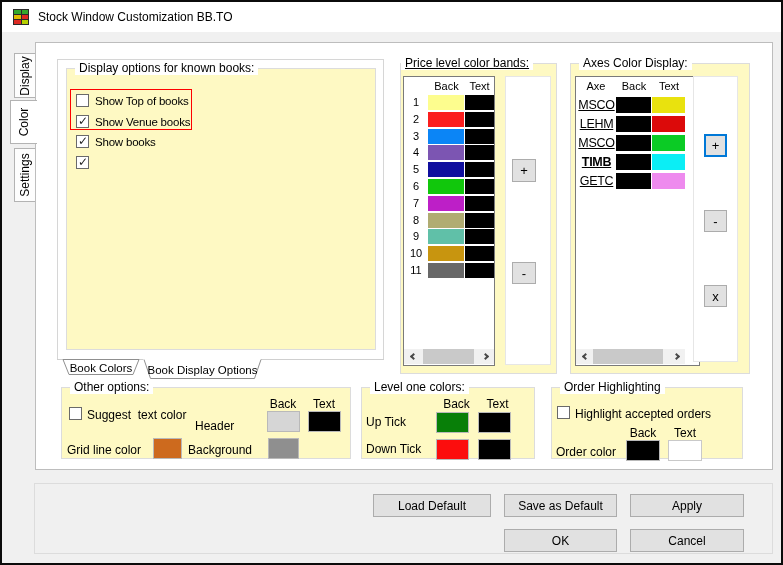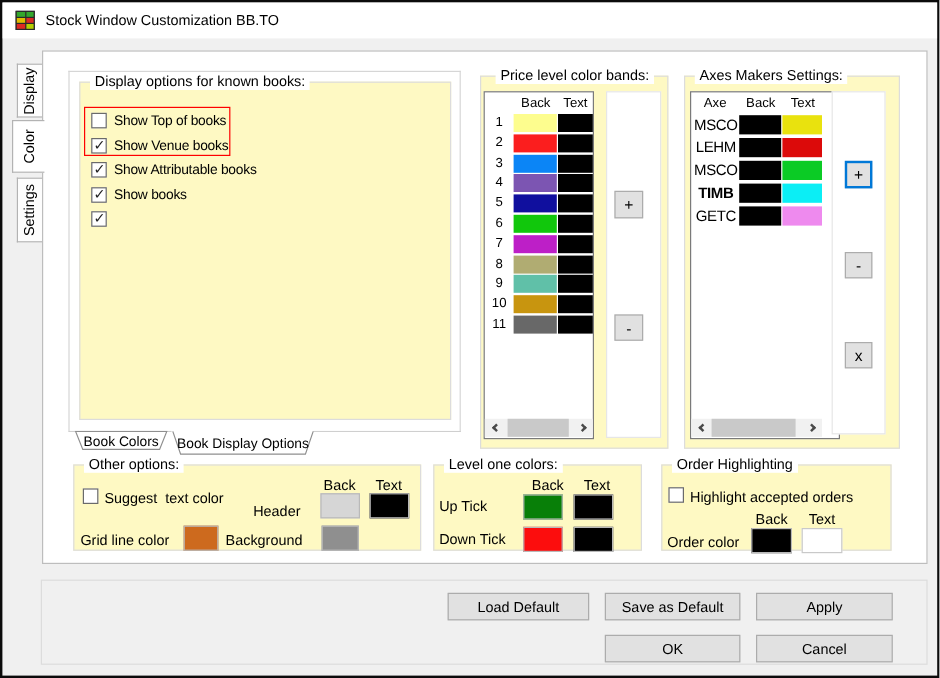--- a/index.html
+++ b/index.html
@@ -53,21 +53,21 @@
   .p-row { display:flex; height:16.8px; align-items:flex-start; }
   .p-num { width:24px; text-align:center; font-size:11px; line-height:15px; }
   .p-sw { height:15px; display:inline-block; }
   .p-back { width:36px; margin-right:1px; }
   .p-text { width:29px; }
 
   
   .grp-axes { left:568px; top:61px; width:180px; height:311px; }
   .tbl-axes { left:573px; top:74px; width:125px; height:290px; }
   .a-rows { left:1px; top:17px; width:108px; }
-  .a-row { display:flex; height:19px; align-items:center; }
+  .a-row { display:flex; height:19px; align-items:flex-end;text-decoration:underline; }
   .a-axe { width:39px; text-align:center; font-size:12.5px; letter-spacing:-0.3px; line-height:16px; }
   .a-row.bold .a-axe { font-weight:bold; }
   .a-sw { height:16px; display:inline-block; }
   .a-back { width:35px; margin-right:1px; }
   .a-text { width:33px; }
 
   
   .strip { position:absolute; border:1px solid #e6e6e6; background:#fff; }
   .strip-price { left:503px; top:74px; width:46px; height:289px; }
   .strip-axes { left:691px; top:74px; width:45px; height:286px; }
@@ -140,24 +140,20 @@
           <span class="cb"></span>
           <span class="cbx-label">Show Top of books</span>
         </div>
 
 
         <div class="cbx-row">
           <span class="cb checked"></span>
           <span class="cbx-label">Show Venue books</span>
         </div>
 
-        <div class="cbx-row">
-          <span class="cb checked"></span>
-          <span class="cbx-label">Show Attributable books</span>
-        </div>
 
         <div class="cbx-row">
           <span class="cb checked"></span>
           <span class="cbx-label">Show books</span>
         </div>
 
         <div class="cbx-row">
           <span class="cb checked"></span>
         </div>
       </div>
@@ -167,21 +163,21 @@
   <svg class="book-tabs" width="330" height="22" viewBox="0 0 330 22">
     <line x1="0" y1="0.5" x2="86" y2="0.5" stroke="#cfcfcf"></line>
     <line x1="204" y1="0.5" x2="327" y2="0.5" stroke="#cfcfcf"></line>
     <path d="M6,0.5 L82,0.5 L76,15.5 L12,15.5 Z" fill="#ffffff" stroke="#8f8f8f"></path>
     <path d="M87,0.5 L93.5,19.5 L197.5,19.5 L204,0.5" fill="#ffffff" stroke="#8f8f8f"></path>
     <text x="44" y="12.5" text-anchor="middle" font-size="11.5">Book Colors</text>
     <text x="145.5" y="14.5" text-anchor="middle" font-size="11.5">Book Display Options</text>
   </svg>
 
   <div class="group grp-price">
-    <span class="legend" style="left:12px;">Price level color bands:</span>
+    <span class="legend" style="left:0;text-decoration:underline;">Price level color bands:</span>
   </div>
   <div class="color-table tbl-price">
     <span class="col-hdr" style="left:24px;width:37px;">Back</span>
     <span class="col-hdr" style="left:61px;width:29px;">Text</span>
     <div class="rows-host p-rows">
 
         <div class="p-row">
           <span class="p-num">1</span>
           <span class="p-sw p-back" style="background-color: rgb(253, 253, 142);"></span>
           <span class="p-sw p-text" style="background-color: rgb(0, 0, 0);"></span>
@@ -258,21 +254,21 @@
     <span class="sb-btn">
         <span class="chev right"></span>
       </span>
   </div>
   <div class="strip strip-price">
     <button class="sm-btn" style="left:6px;top:82px;width:24px;height:23px;">+</button>
     <button class="sm-btn" style="left:6px;top:185px;width:24px;height:22px;">-</button>
   </div>
 
   <div class="group grp-axes">
-    <span class="legend">Axes Makers Settings:</span>
+    <span class="legend">Axes Color Display:</span>
   </div>
   <div class="color-table tbl-axes">
     <span class="col-hdr" style="left:0;width:40px;">Axe</span>
     <span class="col-hdr" style="left:40px;width:36px;">Back</span>
     <span class="col-hdr" style="left:76px;width:34px;">Text</span>
     <div class="rows-host a-rows">
 
         <div class="a-row">
           <span class="a-axe">MSCO</span>
           <span class="a-sw a-back" style="background-color: rgb(0, 0, 0);"></span>
@@ -318,21 +314,21 @@
   <div class="strip strip-axes">
     <button class="sm-btn focused" style="left:10px;top:57px;width:23px;height:23px;">+</button>
     <button class="sm-btn" style="left:10px;top:133px;width:23px;height:22px;">-</button>
     <button class="sm-btn" style="left:10px;top:208px;width:23px;height:22px;">x</button>
   </div>
 
   <div class="group grp-other">
     <span class="legend">Other options:</span>
     <span class="cb abs" style="left:7px;top:19px;"></span>
     <span class="abs pre" style="left:25px;top:20px;">Suggest  text color</span>
-    <span class="abs" style="left:149px;top:31px;">Header</span>
+    <span class="abs" style="left:133px;top:31px;">Header</span>
     <span class="abs hdr-sm" style="left:204px;top:9px;width:34px;">Back</span>
     <span class="abs hdr-sm" style="left:245px;top:9px;width:34px;">Text</span>
     <span class="swatch" style="left: 205px; top: 23px; width: 33px; height: 21px; background-color: rgb(214, 214, 214);"></span>
     <span class="swatch" style="left: 246px; top: 23px; width: 33px; height: 21px; background-color: rgb(0, 0, 0);"></span>
     <span class="abs" style="left:5px;top:55px;">Grid line color</span>
     <span class="swatch" style="left: 91px; top: 50px; width: 29px; height: 21px; background-color: rgb(205, 106, 30);"></span>
     <span class="abs" style="left:126px;top:55px;">Background</span>
     <span class="swatch" style="left: 206px; top: 50px; width: 31px; height: 21px; background-color: rgb(143, 143, 143);"></span>
   </div>
 

